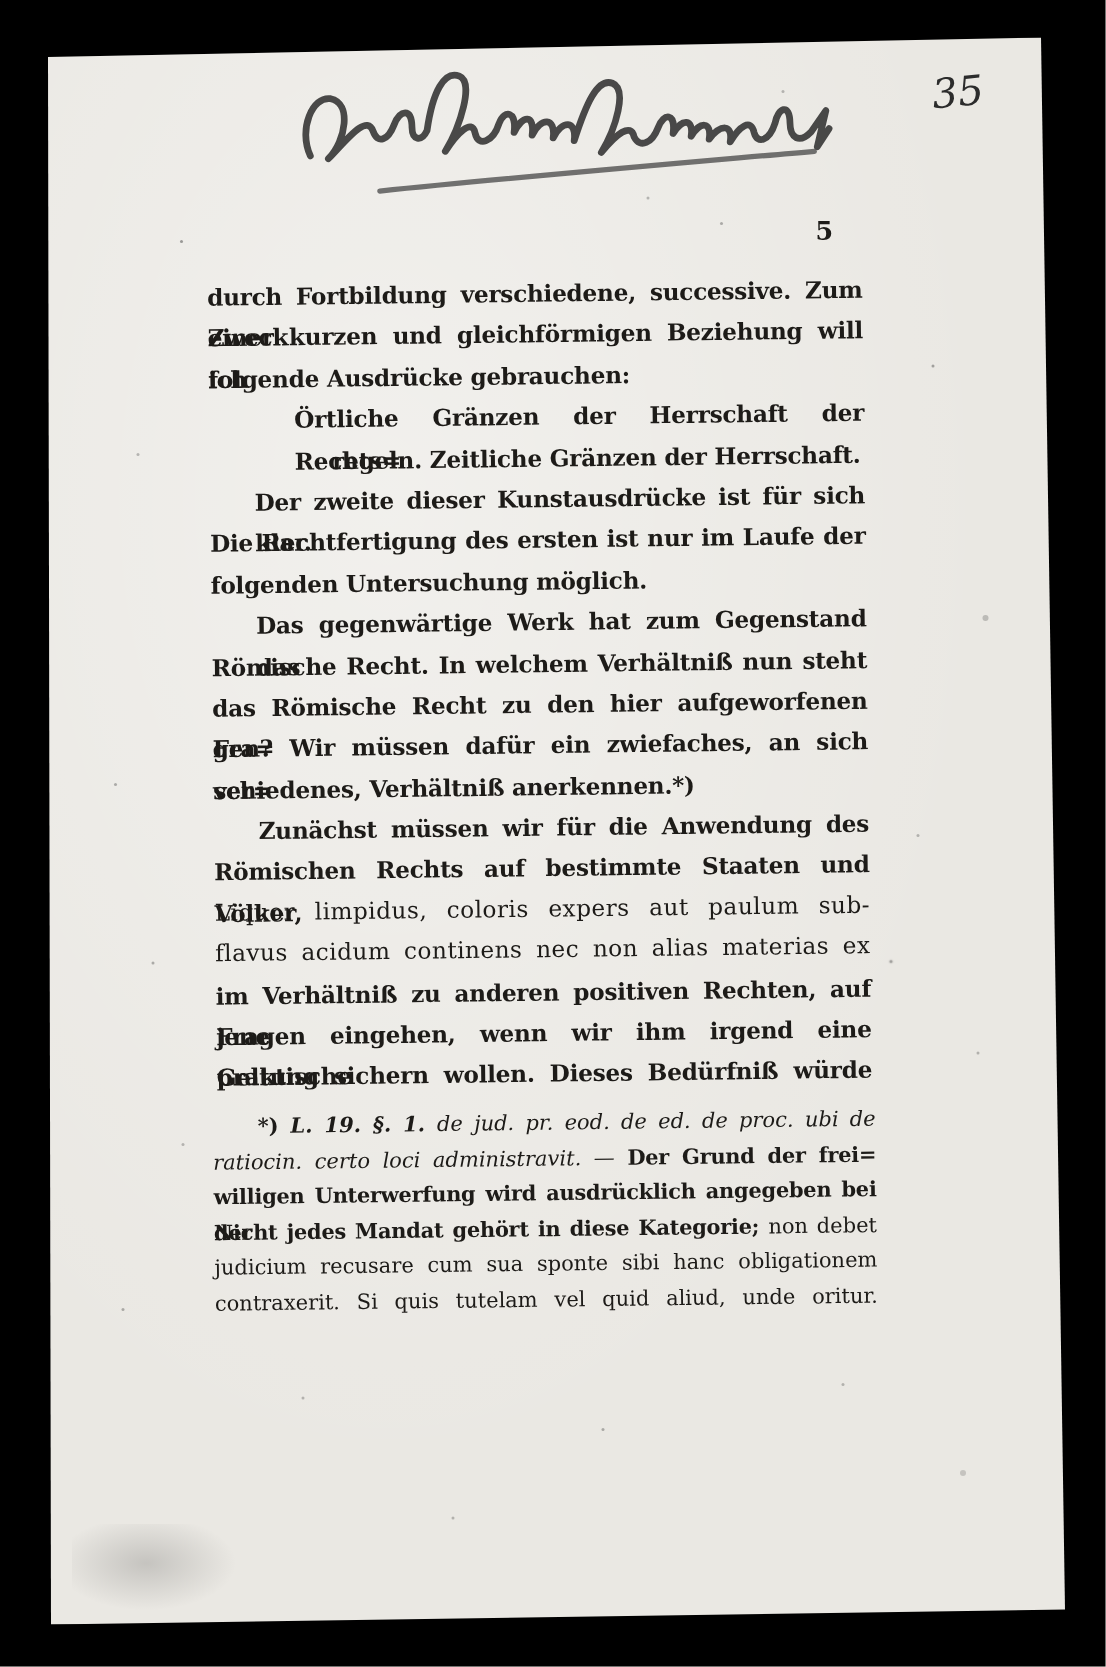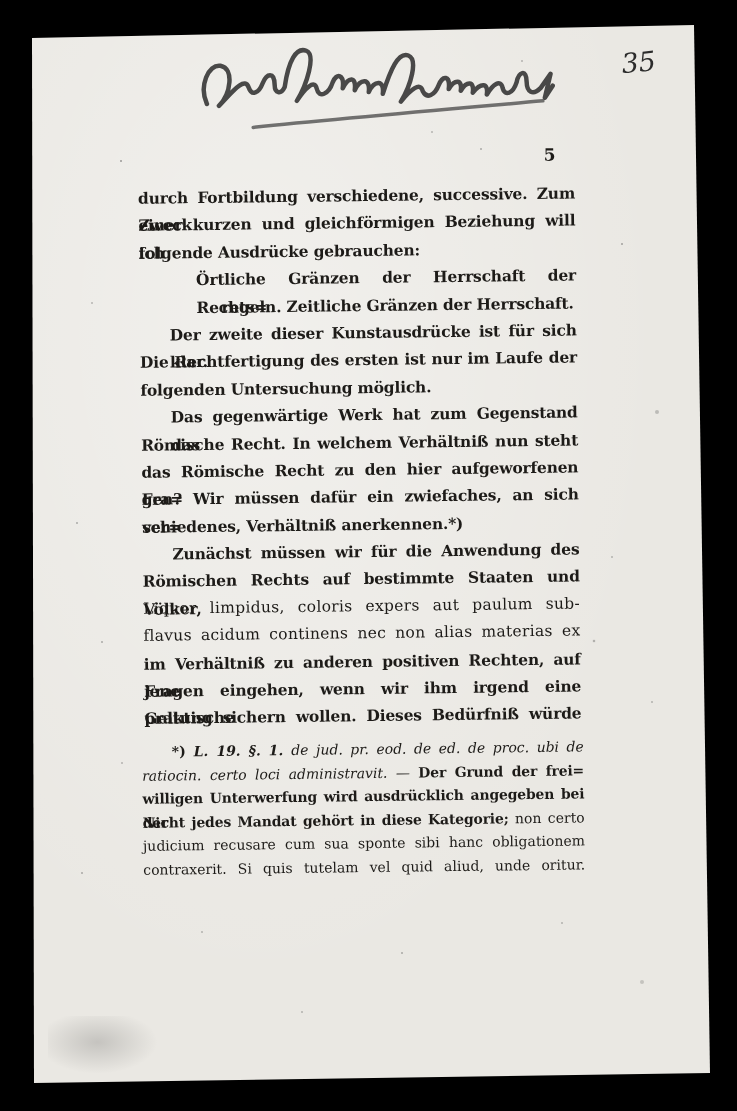--- a/index.html
+++ b/index.html
@@ -134,21 +134,21 @@
       <div class="fl j ind30">
         <span class="marker">*) </span><span class="cite">L. 19. §. 1. </span><span class="latin-italic">de jud. pr. eod. de ed. de proc. ubi de</span>
       </div>
       <div class="fl j">
         <span class="latin-italic">ratiocin. certo loci administravit. — </span><span class="german">Der Grund der frei=</span>
       </div>
       <div class="fl j">
         <span class="german">willigen Unterwerfung wird ausdrücklich angegeben bei der</span>
       </div>
       <div class="fl j">
-        <span class="german">Nicht jedes Mandat gehört in diese Kategorie; </span><span>non certo</span>
+        <span class="german">Nicht jedes Mandat gehört in diese Kategorie; </span><span>non debet</span>
       </div>
       <div class="fl j">
         <span>judicium recusare cum sua sponte sibi hanc obligationem</span>
       </div>
       <div class="fl j">
         <span>contraxerit.  Si quis tutelam vel quid aliud, unde oritur.</span>
       </div>
     </div>
 
   </div>

